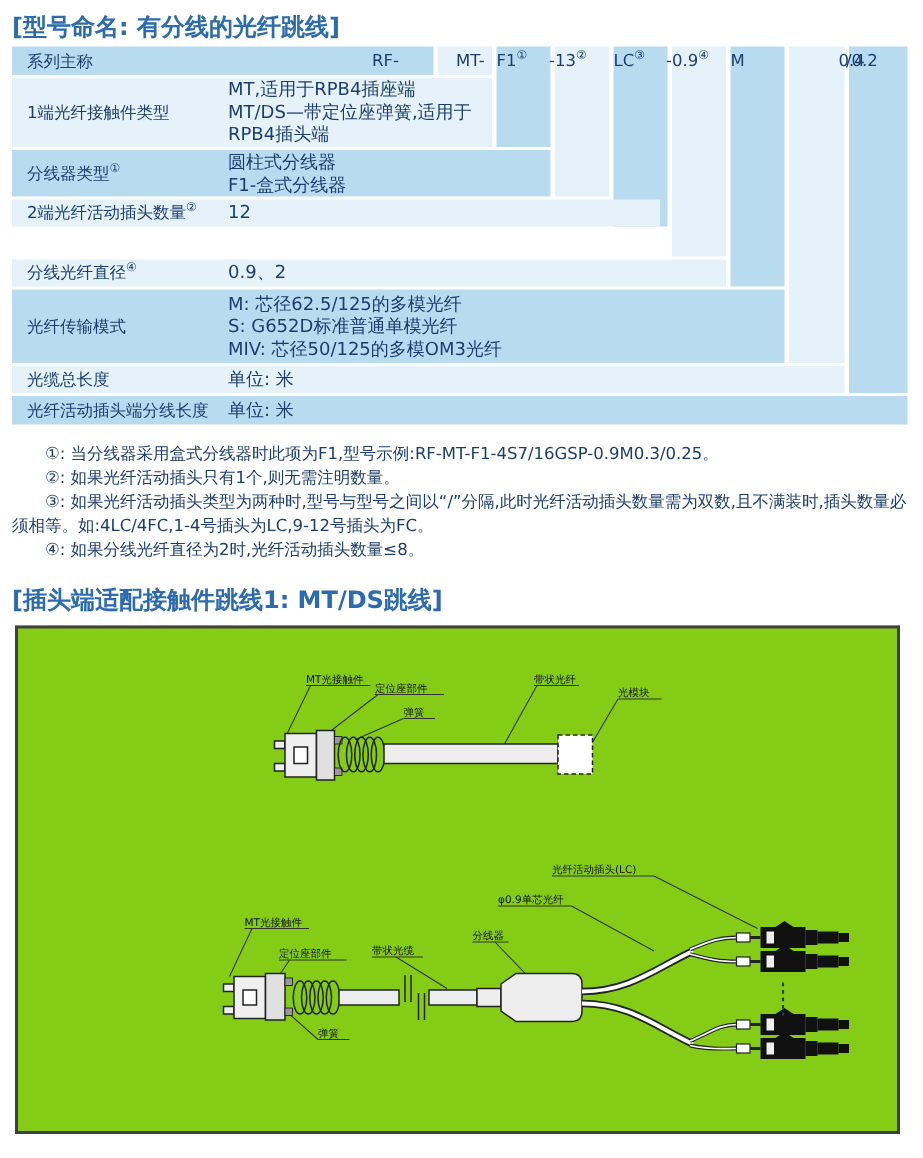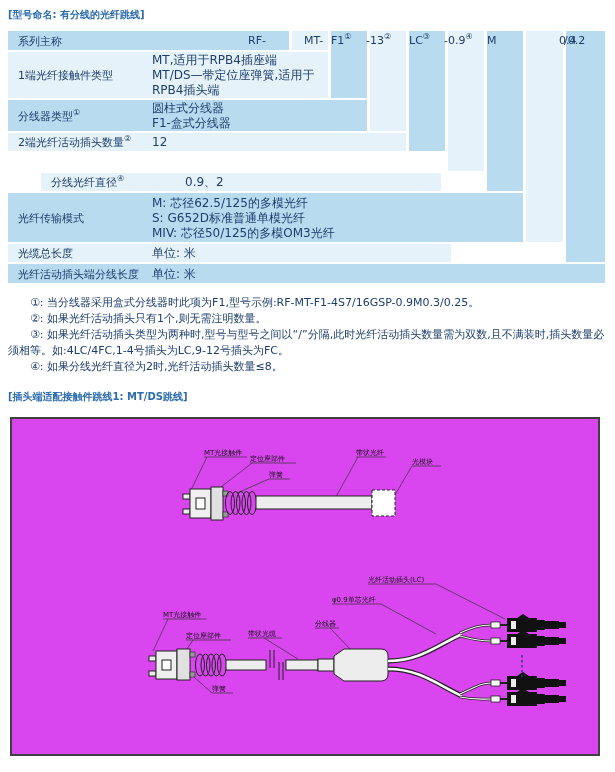--- a/index.html
+++ b/index.html
@@ -1,38 +1,38 @@
 <!DOCTYPE html>
 <html><head>
 <meta charset="utf-8">
 <style>
   html,body{margin:0;padding:0;}
   body{
     width:615px;height:772px;background:#ffffff;position:relative;
     font-family:"DejaVu Sans",sans-serif;color:#1c3e6e;overflow:hidden;
   }
-  .h1{position:absolute;left:8px;font-size:10px;font-weight:bold;color:#2c6cae;white-space:nowrap;}
+  .h1{position:absolute;left:8px;font-size:16px;font-weight:bold;color:#2c6cae;white-space:nowrap;}
   
   #t{position:absolute;left:8px;top:31px;width:597px;height:252px;}
   .stripe,.band,.code{position:absolute;}
   .dark{background:#b9dbf0;}
   .light{background:#e5f2fa;}
   .band{left:0;}
   .rlabel{position:absolute;left:10px;top:50%;transform:translateY(-50%);
           font-size:11px;white-space:nowrap;font-weight:500;}
   .rcontent{position:absolute;left:144px;top:50%;transform:translateY(-50%);
           font-size:12px;line-height:15px;white-space:nowrap;}
   sup{font-size:8px;line-height:0;}
   .code{top:0;height:19px;line-height:19px;text-align:left;font-size:11px;white-space:nowrap;}
   
   .notes{position:absolute;left:8px;top:295px;width:600px;font-size:11px;line-height:16px;}
   .notes p{margin:0;text-indent:2em;}
   
   .dbox{position:absolute;left:10px;top:417px;width:586px;height:335px;
-        border:2px solid #404040;background:#d946ef;}
+        border:2px solid #404040;background:#84cc16;}
   svg text{font-size:7px;fill:#111;}
   .ld{stroke:#333;stroke-width:0.7;fill:none;}
   .ol{stroke:#222;stroke-width:1;fill:none;}
   .fillg{fill:#efefef;stroke:#222;stroke-width:1;}
 </style>
 </head>
 <body>
 
 <div class="h1" style="top:8px;">[型号命名: 有分线的光纤跳线]</div>
 
@@ -58,41 +58,41 @@
         <div>RPB4插头端</div>
     </div>
   </div>
   <div class="band dark" style="top:69px;height:31px;width:359px;">
     <span class="rlabel"><span>分线器类型</span><sup>①</sup></span>
     <div class="rcontent">
       <div>圆柱式分线器</div>
         <div>F1-盒式分线器</div>
     </div>
   </div>
-  <div class="band light" style="top:102px;height:18px;width:398px;">
+  <div class="band light" style="top:102px;height:18px;width:432px;">
     <span class="rlabel"><span>2端光纤活动插头数量</span><sup>②</sup></span>
     <div class="rcontent">
         <div>12</div>
       </div>
   </div>
-  <div class="band light" style="top:142px;height:18px;width:400px;margin-left:33px;">
+  <div class="band light" style="top:142px;height:18px;width:476px;">
     <span class="rlabel"><span>分线光纤直径</span><sup>④</sup></span>
     <div class="rcontent">
         <div>0.9、2</div>
       </div>
   </div>
   <div class="band dark" style="top:162px;height:49px;width:515px;">
     <span class="rlabel"><span>光纤传输模式</span><sup></sup></span>
     <div class="rcontent">
       <div>M: 芯径62.5/125的多模光纤</div>
         <div>S: G652D标准普通单模光纤</div>
         <div>MIV: 芯径50/125的多模OM3光纤</div>
     </div>
   </div>
-  <div class="band light" style="top:213px;height:18px;width:443px;">
+  <div class="band light" style="top:213px;height:18px;width:555px;">
     <span class="rlabel"><span>光缆总长度</span><sup></sup></span>
     <div class="rcontent">
         <div>单位: 米</div>
       </div>
   </div>
   <div class="band dark" style="top:233px;height:19px;width:597px;">
     <span class="rlabel"><span>光纤活动插头端分线长度</span><sup></sup></span>
     <div class="rcontent">
         <div>单位: 米</div>
       </div>

